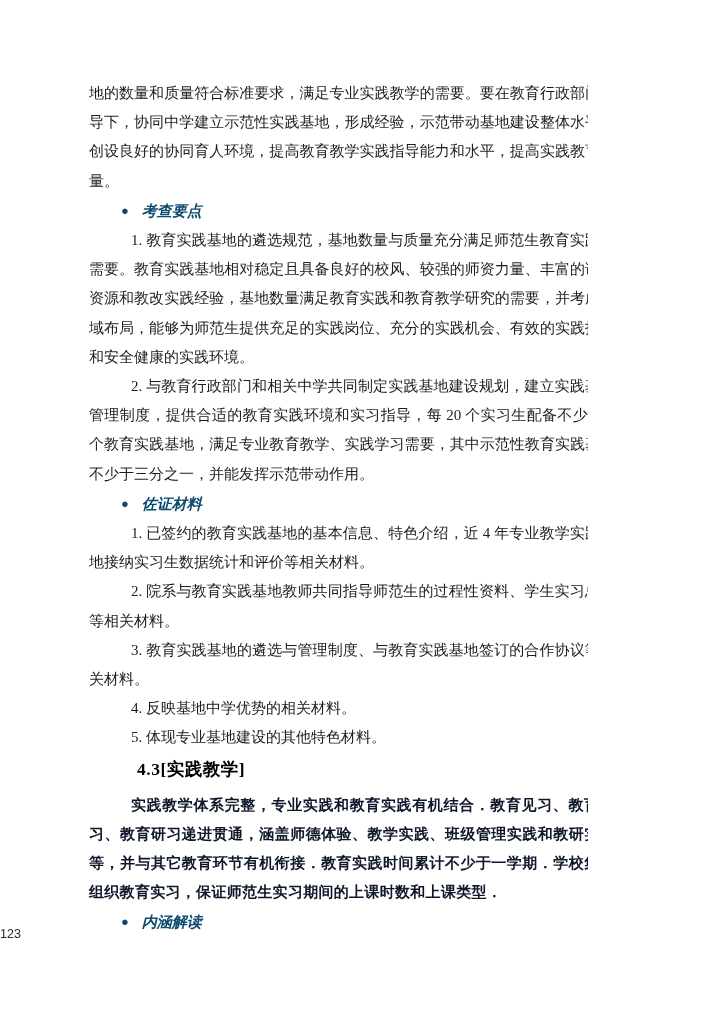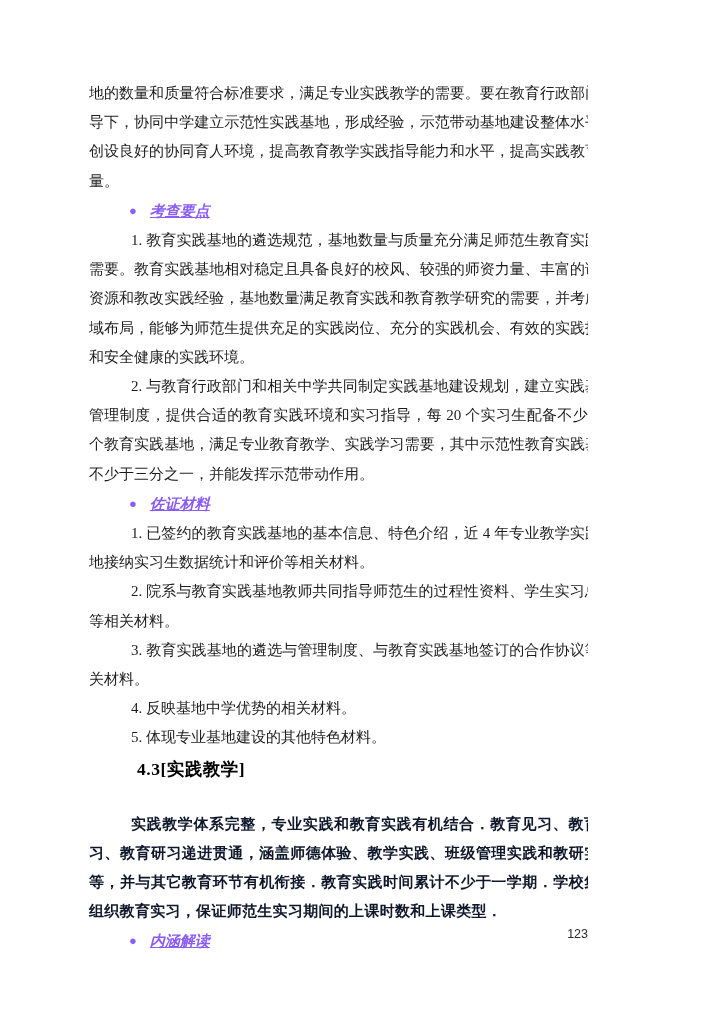--- a/index.html
+++ b/index.html
@@ -26,53 +26,52 @@
     text-align: justify;
   }
   p { margin: 0; }
   .para {
     text-indent: 42px;
   }
   .no-indent {
     text-indent: 0;
   }
   .bullet-heading {
-    margin-left: 40px;
+    margin-left: 32px;
     font-weight: bold;
     font-style: italic;
-    color: #8b5cf6;
-    text-decoration: underline;
+    color: #0c4a6e;
   }
   .bullet-heading .dot {
     display: inline-block;
     font-style: normal;
     font-size: 13px;
     margin-right: 13px;
     vertical-align: 1px;
   }
   .section-heading {
-    margin: 4px 0 29px 48px;
+    margin: 4px 0 10px 48px;
     font-weight: bold;
     font-size: 17.5px;
     line-height: 24px;
     color: #000000;
     letter-spacing: 0.5px;
   }
   .bold-para {
     font-weight: bold;
     color: #0f172a;
     text-indent: 42px;
     letter-spacing: 0.3px;
   }
   .page-number {
     position: absolute;
     top: 927px;
     left: 0;
     width: 100%;
-    text-align: right;
+    text-align: left;
     font-family: "Liberation Sans", sans-serif;
     font-size: 12.5px;
     color: #2b2b2b;
   }
 </style>
 </head>
 <body>
 
 <div class="page">
   <div class="content">

